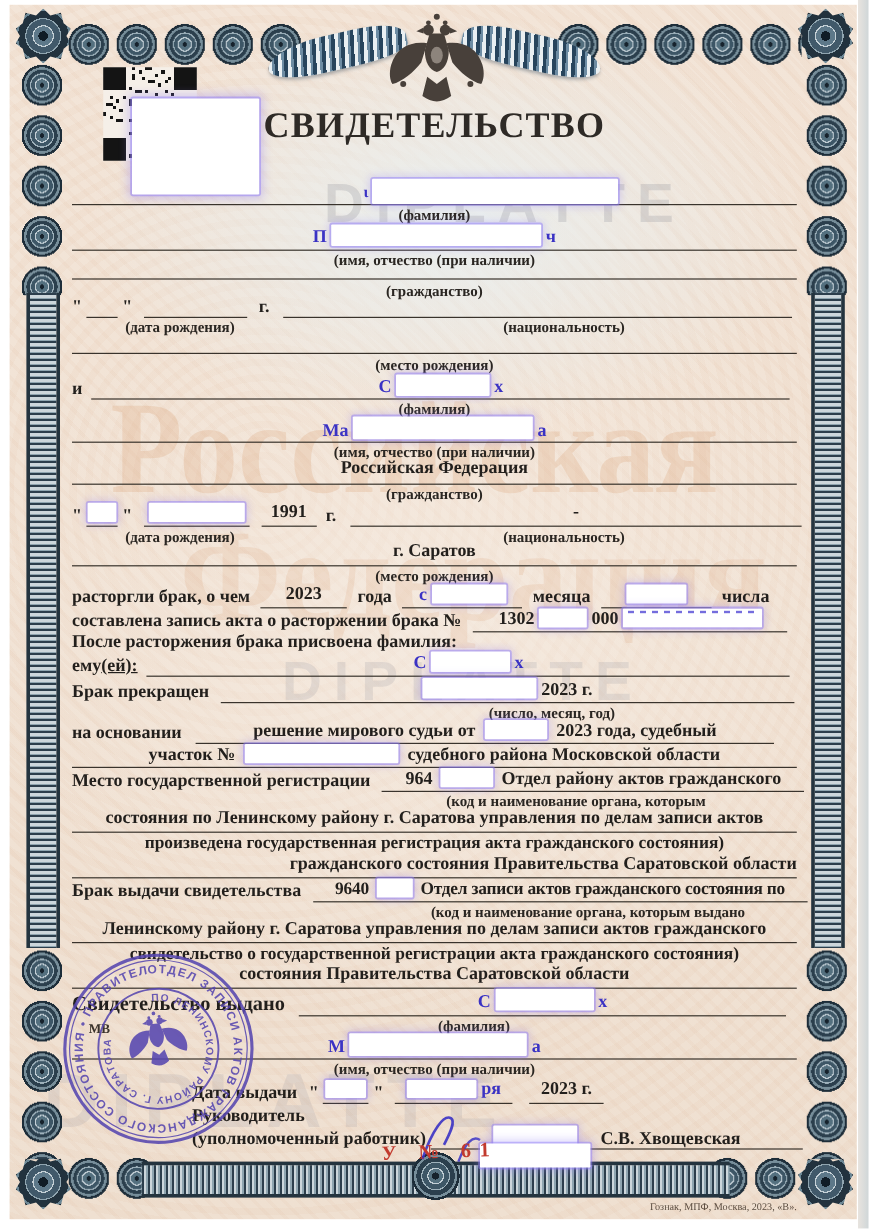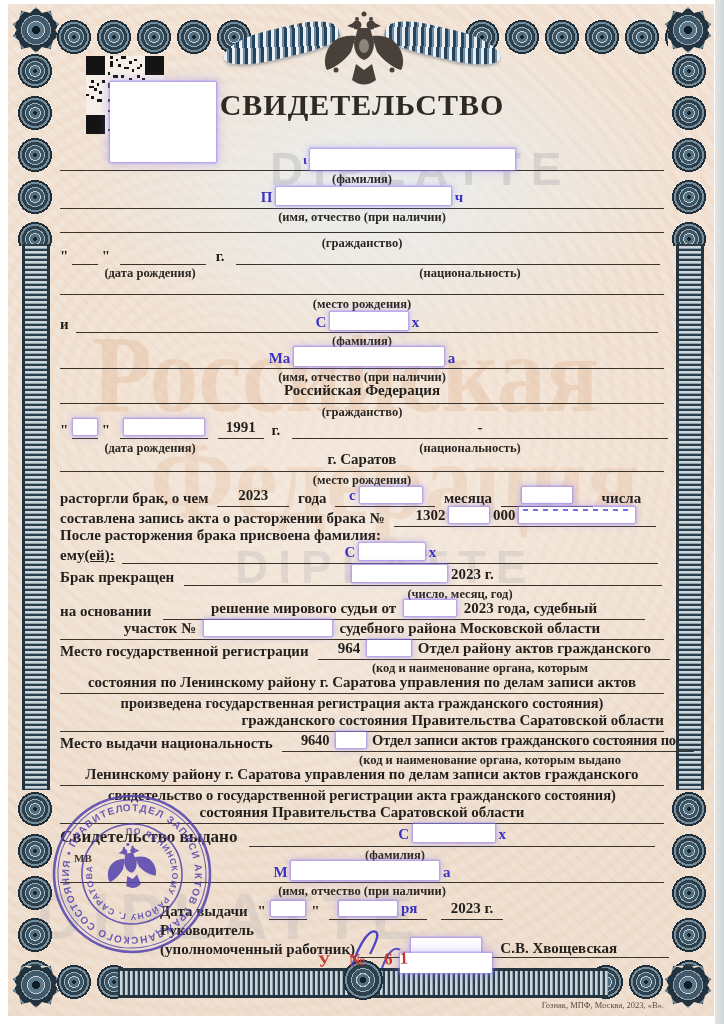--- a/index.html
+++ b/index.html
@@ -302,21 +302,21 @@
     <span style="font-size:14.5px;">произведена государственная регистрация акта гражданского состояния)</span>
   </div>
   <div class="row ctr" style="top:712px;height:19px;">
     <span class="uw" style="height:19px;text-align:right;">
       <span>гражданского состояния Правительства Саратовской области</span>
     </span>
   </div>
 
   
   <div class="row" style="top:732px;height:19px;">
-    <span>Место выдачи национальность</span>
+    <span>Брак выдачи свидетельства</span>
     <span class="u" style="width:412px;height:19px;margin-left:6px;font-size:14.5px;letter-spacing:-0.2px;">
       <span>9640</span>
       <span class="redact" style="width:30px;height:16px;margin:0 3px;"></span>
       <span>Отдел записи актов гражданского состояния по</span>
     </span>
   </div>
   <div class="lbl" style="top:753px;left:330px;width:320px;">(код и наименование органа, которым выдано</div>
   <div class="row ctr" style="top:766px;height:19px;">
     <span class="uw" style="height:19px;">
       <span>Ленинскому району г. Саратова управления по делам записи актов гражданского</span>

